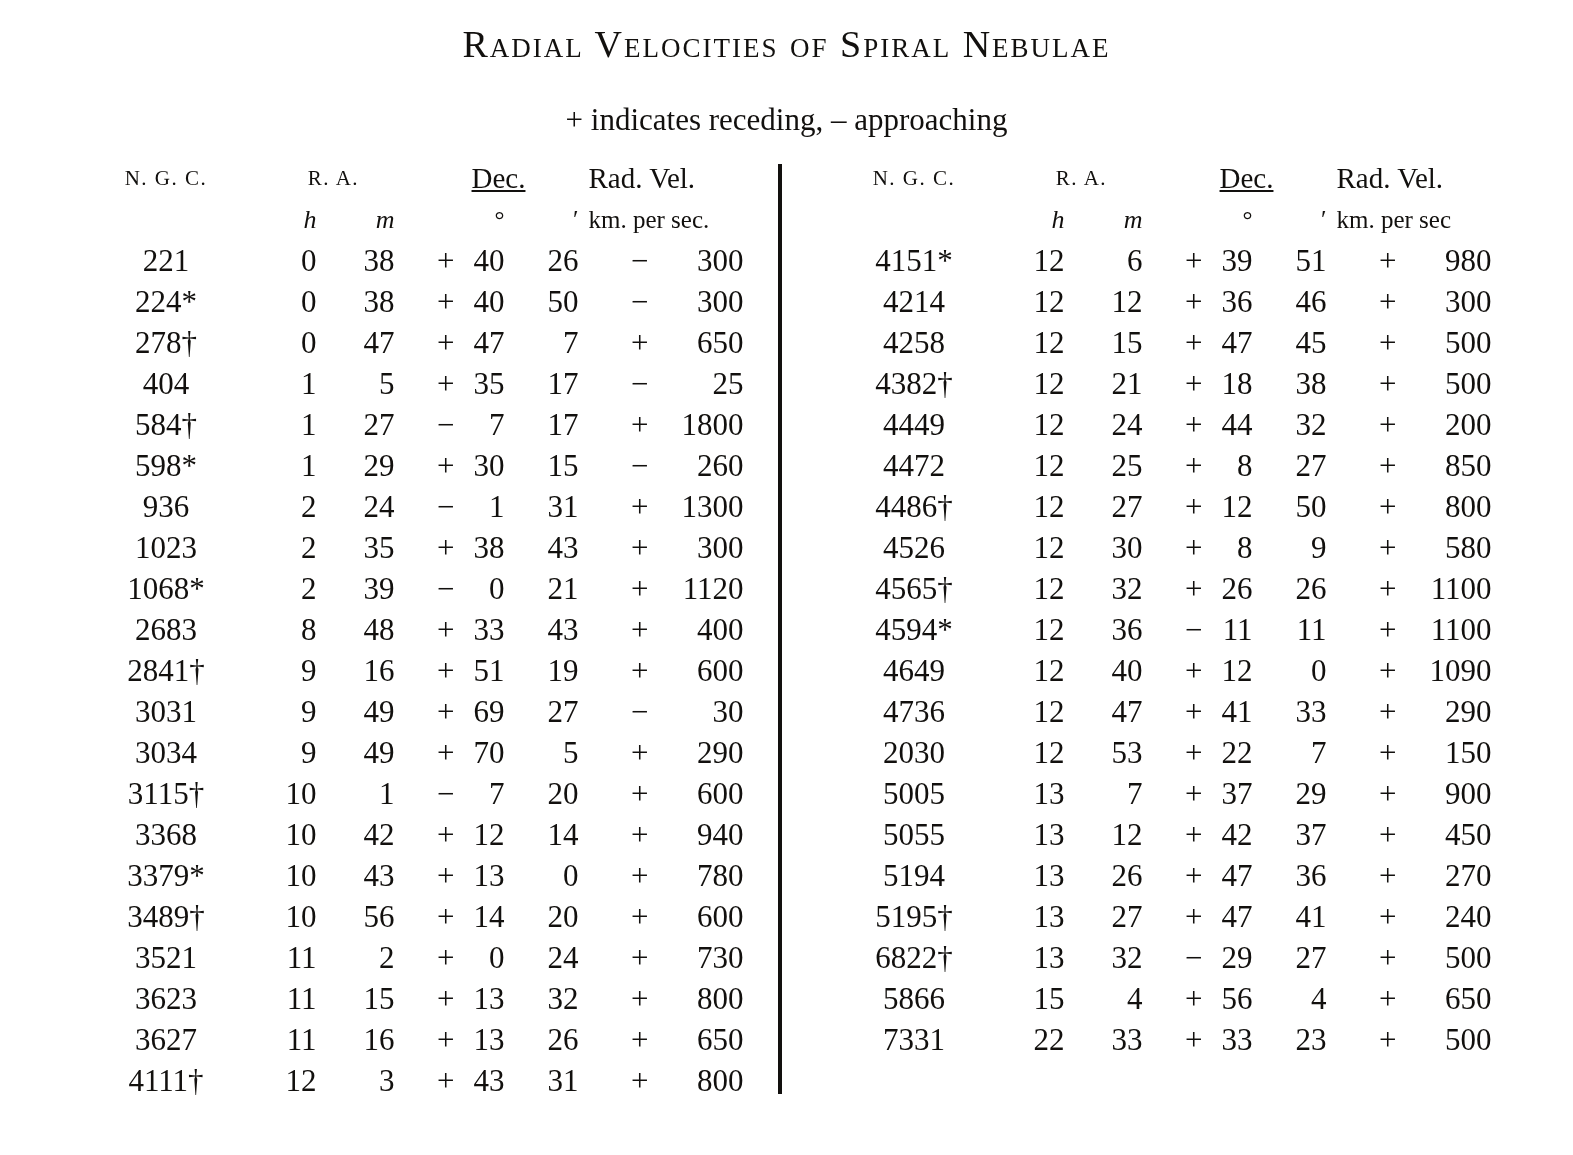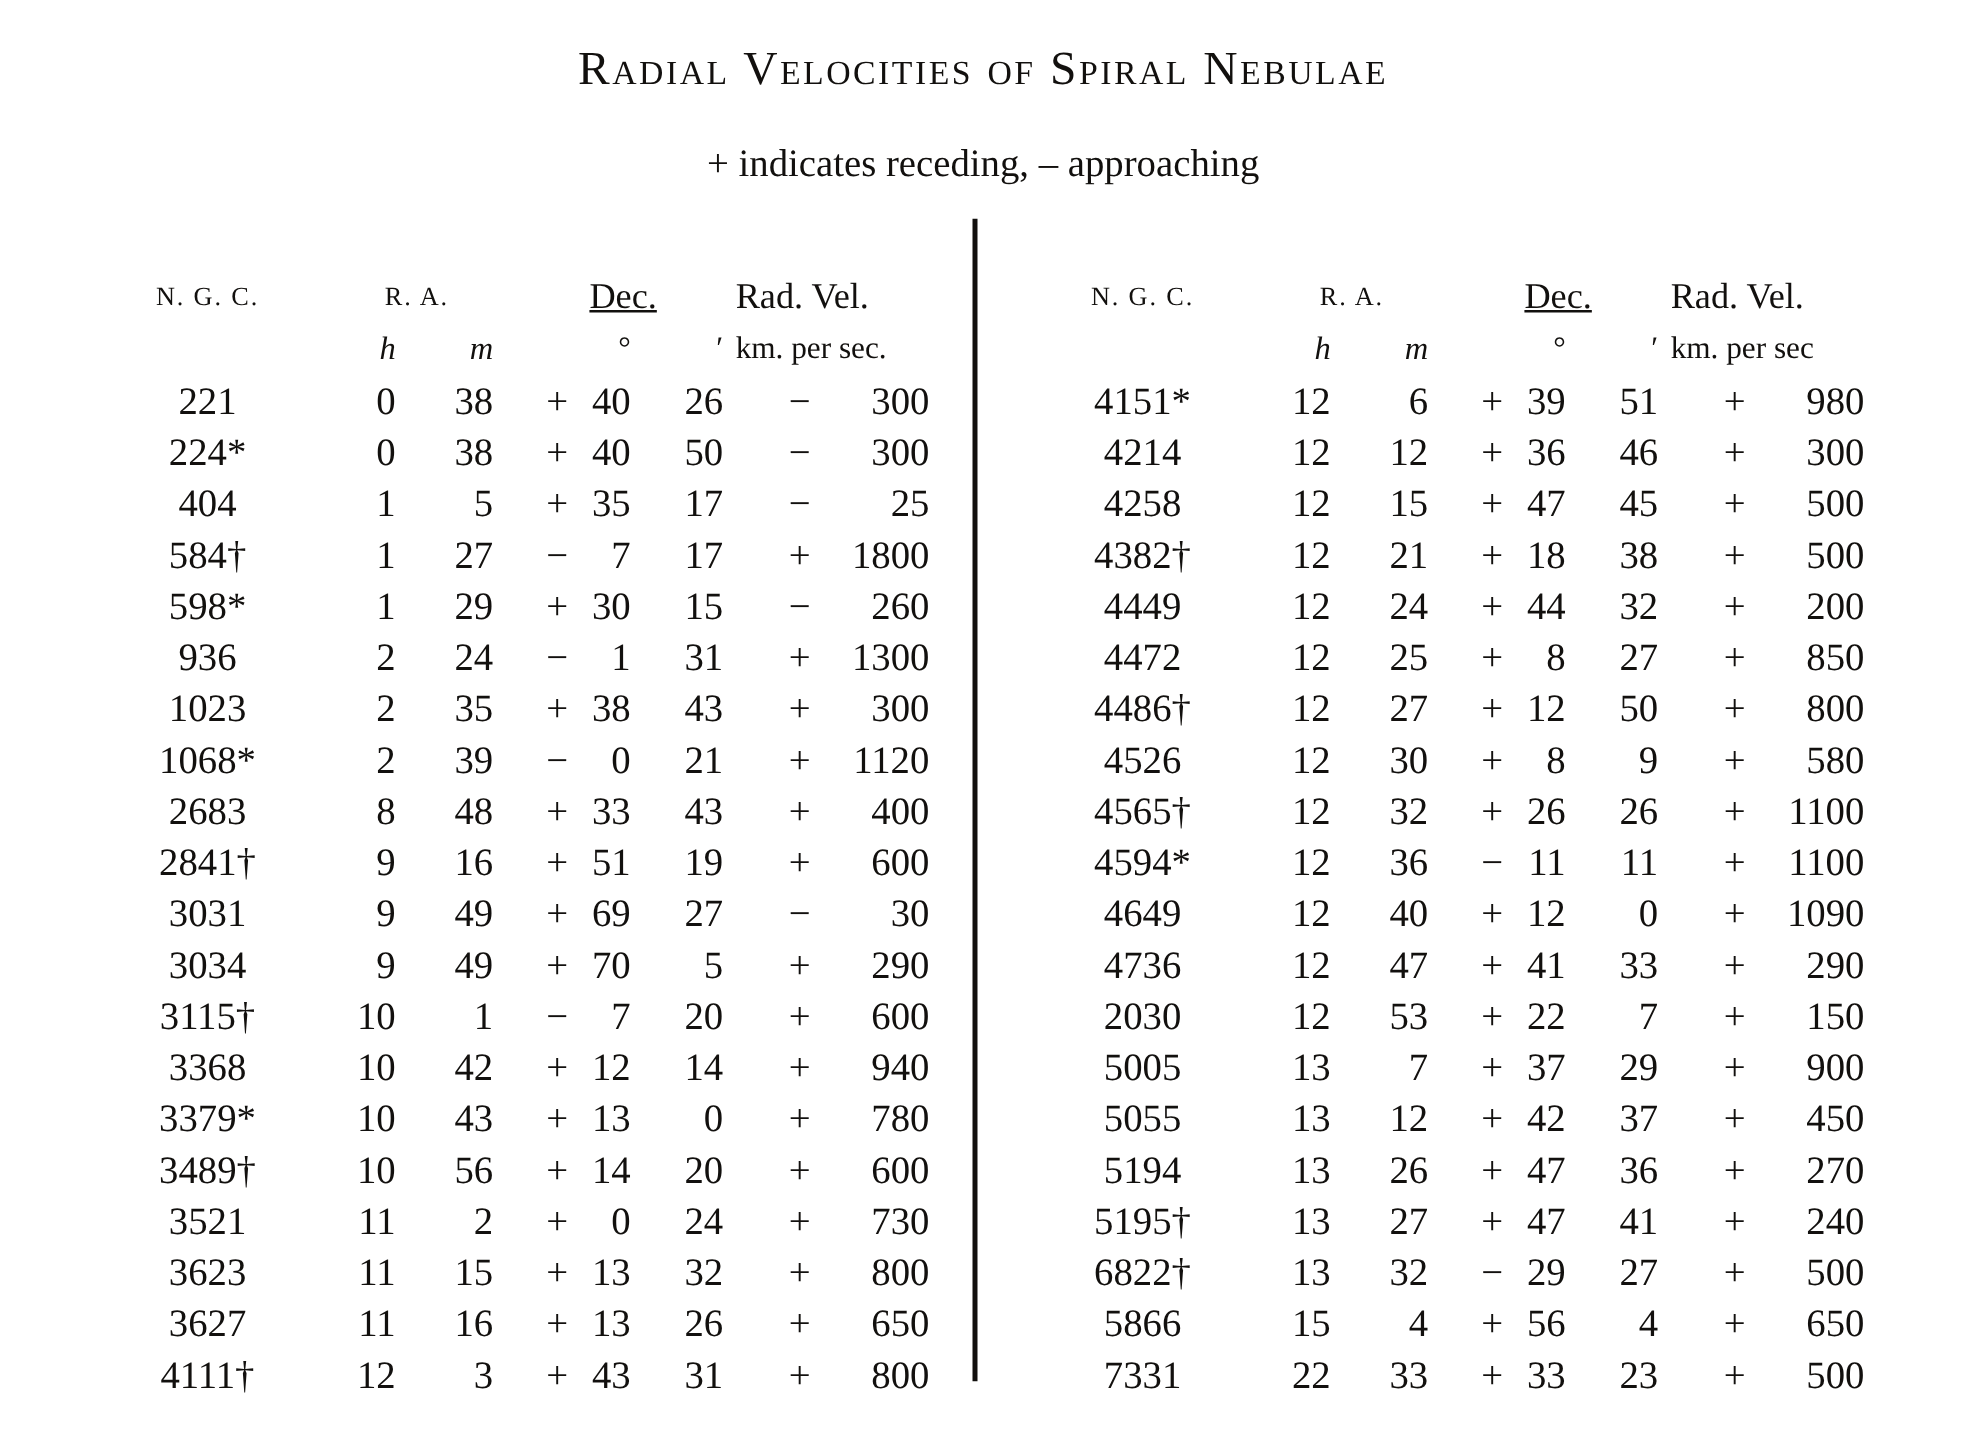--- a/index.html
+++ b/index.html
@@ -12,21 +12,21 @@
     height: 1155px;
     font-family: "Liberation Serif", serif;
     color: #12100e;
     -webkit-font-smoothing: antialiased;
   }
   .page {
     position: relative;
     width: 1573px;
     height: 1155px;
     box-sizing: border-box;
-    padding: 11px;
+    padding: 0;
     overflow: hidden;
   }
   .title {
     text-align: center;
     font-size: 38px;
     letter-spacing: 2px;
     margin-top: 22px;
     font-variant: small-caps;
     font-family: "Liberation Serif", serif;
     white-space: nowrap;
@@ -50,21 +50,20 @@
     width: 4px;
     background: #12100e;
     align-self: stretch;
     margin: 6px 0 0 0;
     height: 930px;
   }
   table.nebula {
     border-collapse: collapse;
     font-size: 31px;
     font-family: "Liberation Serif", serif;
-    margin-top: 48px;
   }
   table.nebula td, table.nebula th {
     padding: 0;
     font-weight: normal;
     line-height: 41px;
     white-space: nowrap;
   }
   .hdr-main th {
     font-size: 21px;
     font-variant: small-caps;
@@ -147,20 +146,30 @@
             <td class="c-ngc">224*</td>
             <td class="c-ra-h">0</td>
             <td class="c-ra-m">38</td>
             <td class="c-dec-sign">+</td>
             <td class="c-dec-deg">40</td>
             <td class="c-dec-min">50</td>
             <td class="c-rv-sign">−</td>
             <td class="c-rv-val">300</td>
           </tr>
           <tr>
+            <td class="c-ngc">278†</td>
+            <td class="c-ra-h">0</td>
+            <td class="c-ra-m">47</td>
+            <td class="c-dec-sign">+</td>
+            <td class="c-dec-deg">47</td>
+            <td class="c-dec-min">7</td>
+            <td class="c-rv-sign">+</td>
+            <td class="c-rv-val">650</td>
+          </tr>
+          <tr>
             <td class="c-ngc">404</td>
             <td class="c-ra-h">1</td>
             <td class="c-ra-m">5</td>
             <td class="c-dec-sign">+</td>
             <td class="c-dec-deg">35</td>
             <td class="c-dec-min">17</td>
             <td class="c-rv-sign">−</td>
             <td class="c-rv-val">25</td>
           </tr>
           <tr>

